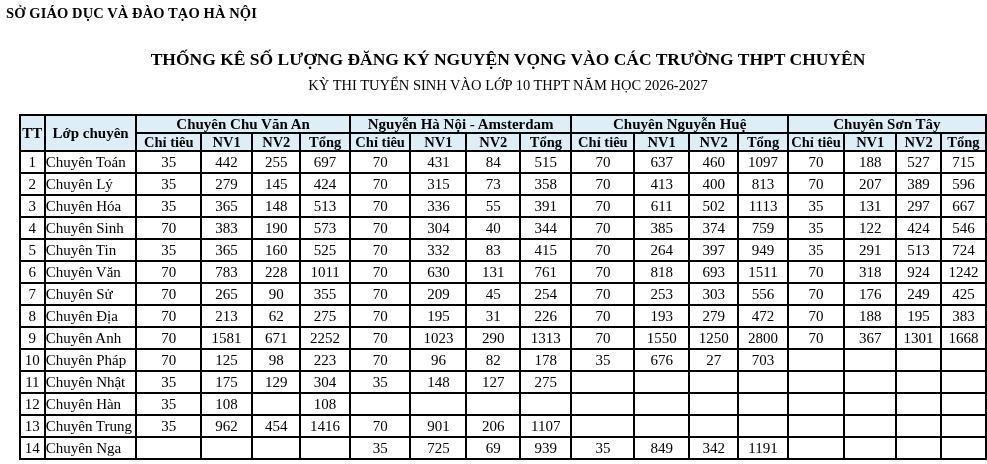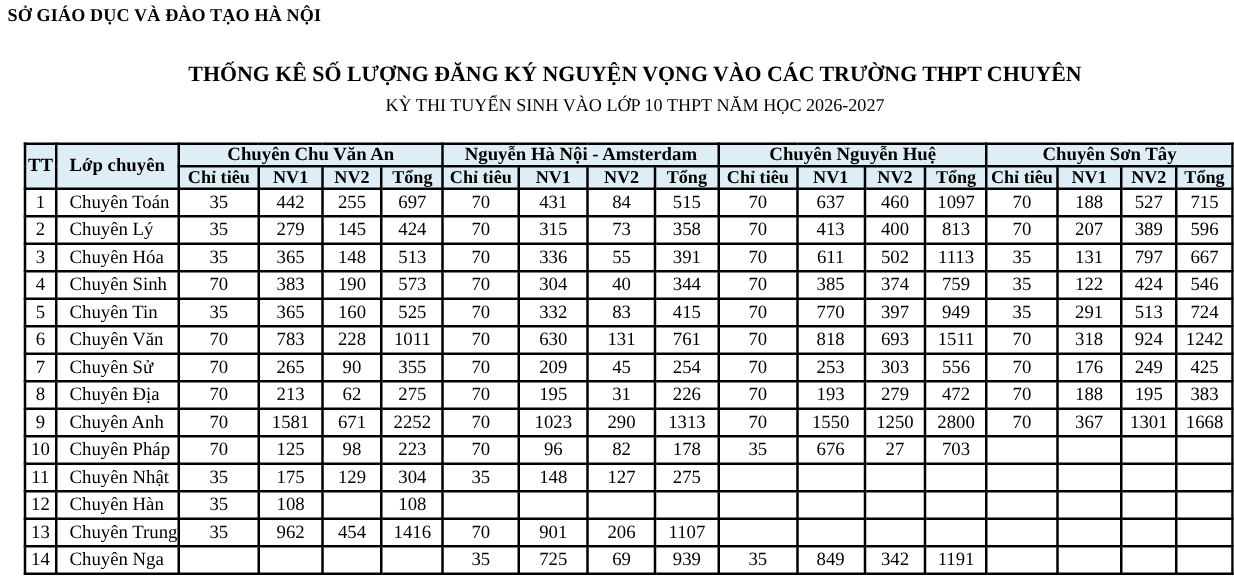--- a/index.html
+++ b/index.html
@@ -26,21 +26,21 @@
     }
     th, td {
       border: 2px solid #000; padding: 0; height: 20px; line-height: 19px;
       white-space: nowrap; overflow: hidden;
     }
     th { background: #deeef7; font-weight: bold; text-align: center; }
     th.grp { height: 16px; line-height: 16px; font-size: 15px; }
     th.sub { height: 16px; line-height: 16px; font-size: 14.5px; }
     th.tt, th.lop { font-size: 15px; }
     td { text-align: center; }
-    td.name { text-align: left; padding-left: 10px; }
+    td.name { text-align: left; padding-left: 0; }
     td.tt { text-align: center; }
   </style>
 </head>
 <body>
 
 <div class="org">SỞ GIÁO DỤC VÀ ĐÀO TẠO HÀ NỘI</div>
 <div class="title">THỐNG KÊ SỐ LƯỢNG ĐĂNG KÝ NGUYỆN VỌNG VÀO CÁC TRƯỜNG THPT CHUYÊN</div>
 <div class="subtitle">KỲ THI TUYỂN SINH VÀO LỚP 10 THPT NĂM HỌC 2026-2027</div>
 
 <div class="tbl-wrap">
@@ -144,21 +144,21 @@
           <td>70</td>
           <td>336</td>
           <td>55</td>
           <td>391</td>
           <td>70</td>
           <td>611</td>
           <td>502</td>
           <td>1113</td>
           <td>35</td>
           <td>131</td>
-          <td>797</td>
+          <td>297</td>
           <td>667</td>
         </tr>
         <tr>
           <td class="tt">4</td>
           <td class="name">Chuyên Sinh</td>
           <td>70</td>
           <td>383</td>
           <td>190</td>
           <td>573</td>
           <td>70</td>
@@ -179,21 +179,21 @@
           <td class="name">Chuyên Tin</td>
           <td>35</td>
           <td>365</td>
           <td>160</td>
           <td>525</td>
           <td>70</td>
           <td>332</td>
           <td>83</td>
           <td>415</td>
           <td>70</td>
-          <td>770</td>
+          <td>264</td>
           <td>397</td>
           <td>949</td>
           <td>35</td>
           <td>291</td>
           <td>513</td>
           <td>724</td>
         </tr>
         <tr>
           <td class="tt">6</td>
           <td class="name">Chuyên Văn</td>

